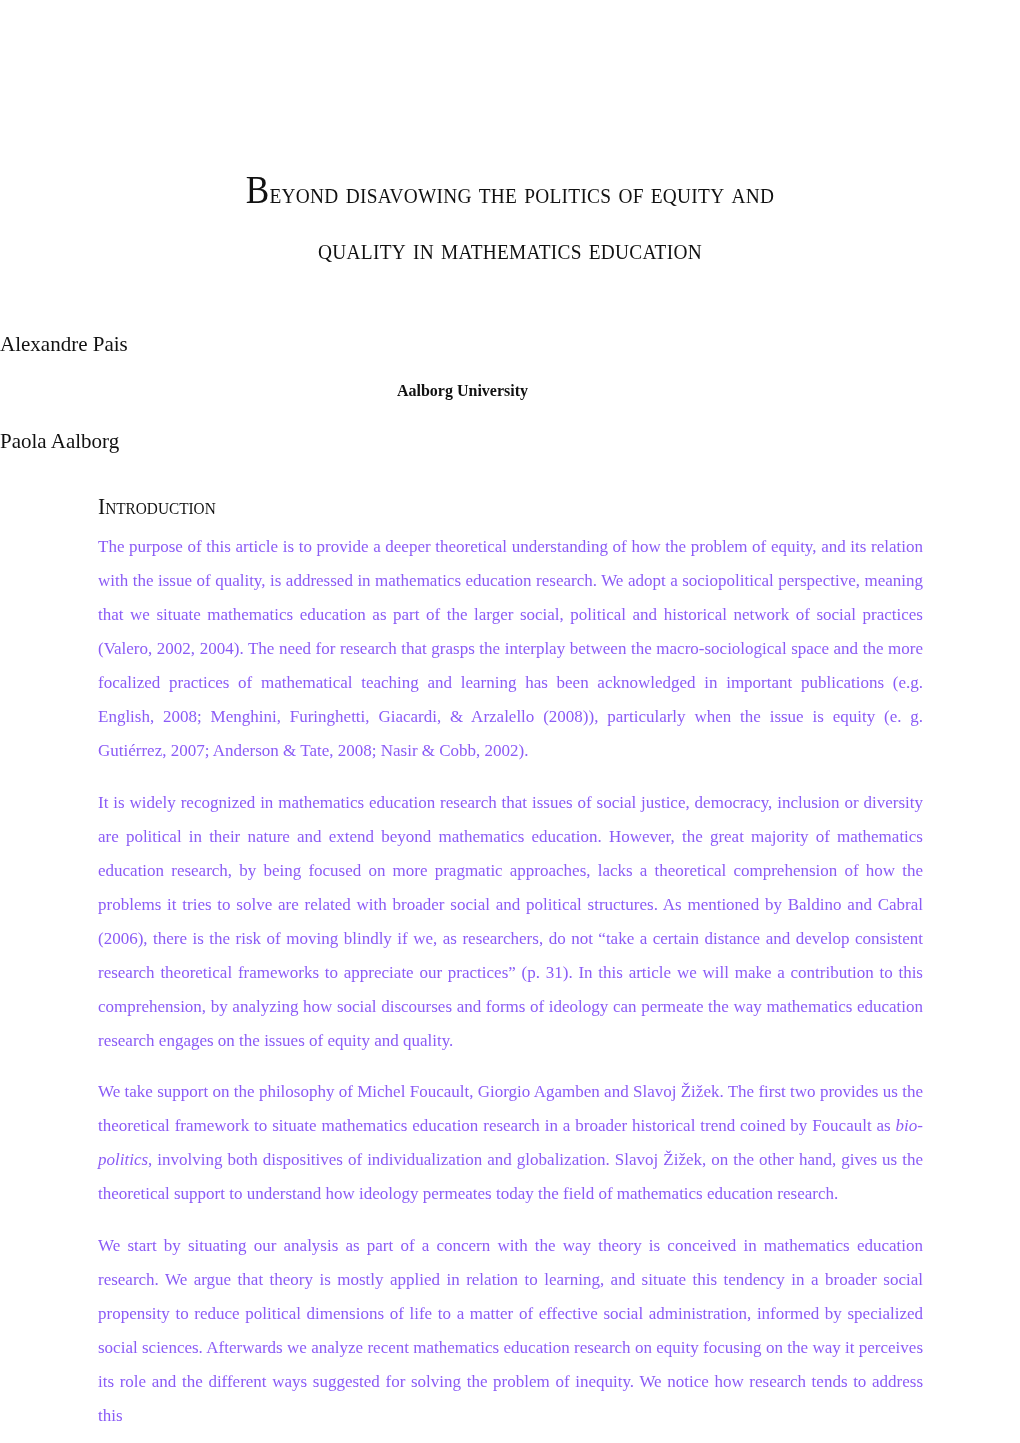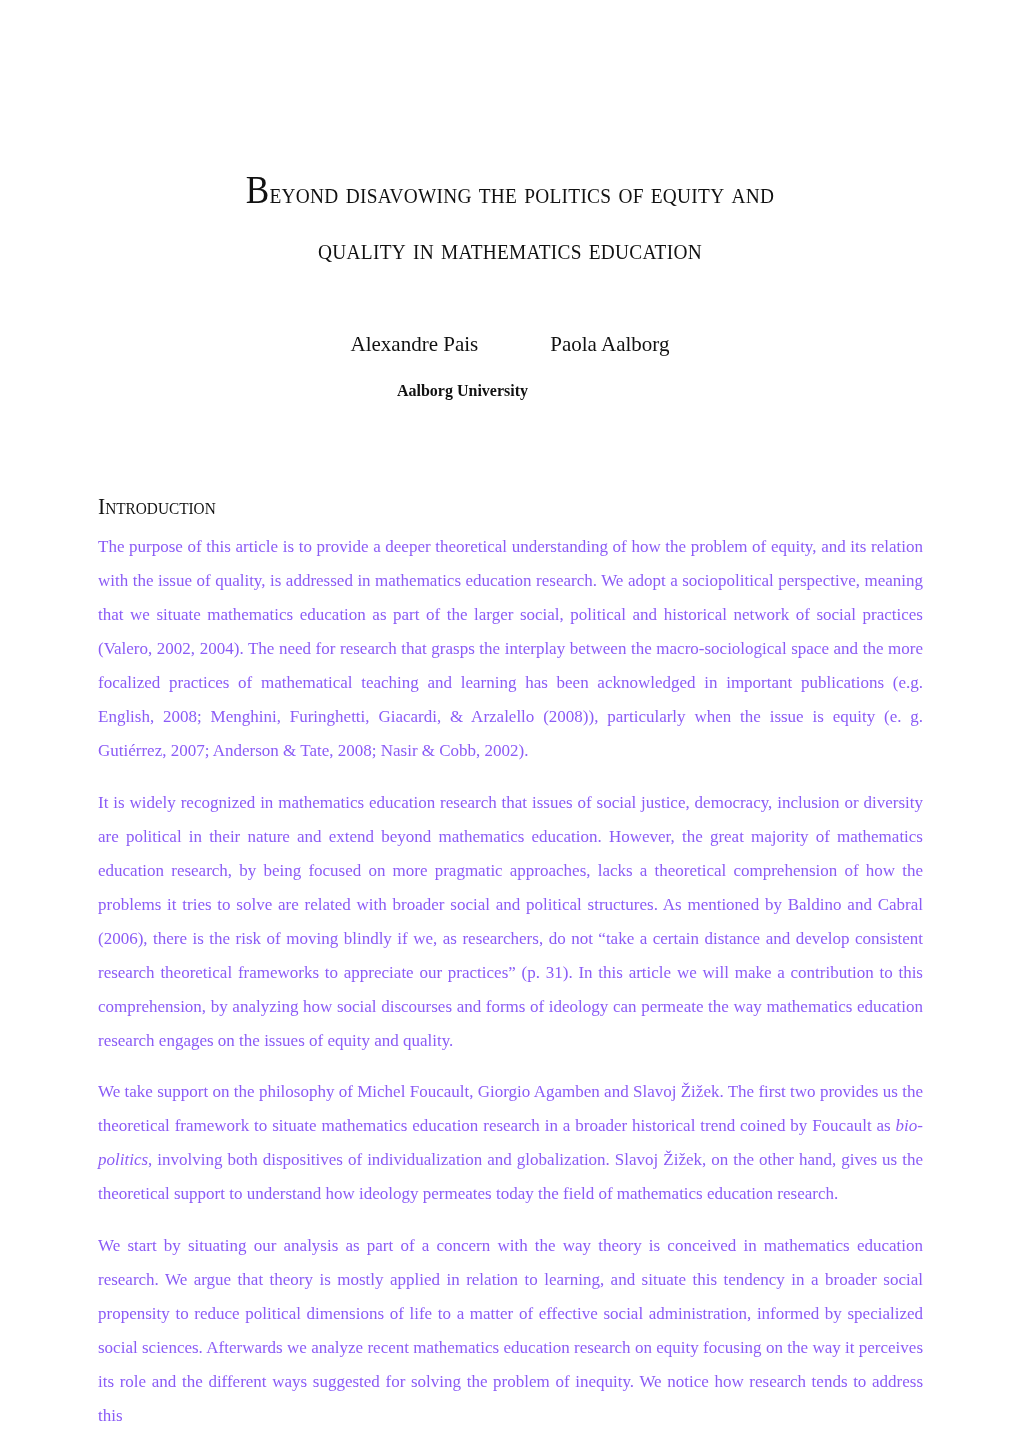--- a/index.html
+++ b/index.html
@@ -12,21 +12,21 @@
     font-size: 31px; line-height: 56px;
     font-variant: small-caps; letter-spacing: 0.3px;
     transform: scaleX(0.88); transform-origin: center top;
     color: #111;
   }
   .title .big { font-size: 40px; }
   .authors {
     position: absolute; top: 320px; left: 0; width: 1020px;
     display: flex; justify-content: center; gap: 72px;
     font-family: "Liberation Serif", "DejaVu Serif", serif;
-    font-size: 21px; color: #111;
+    font-size: 21px; color: #111; flex-direction: column;
   }
   .authors span { display: inline-block; }
   .affiliation {
     position: absolute; top: 370px; left: 0; width: 925px; text-align: center;
     font-family: "Liberation Serif", "DejaVu Serif", serif;
     font-weight: bold; font-size: 16px; color: #111;
   }
   .section-heading {
     position: absolute; left: 98px; top: 481px;
     font-family: "Liberation Serif", "DejaVu Serif", serif;

